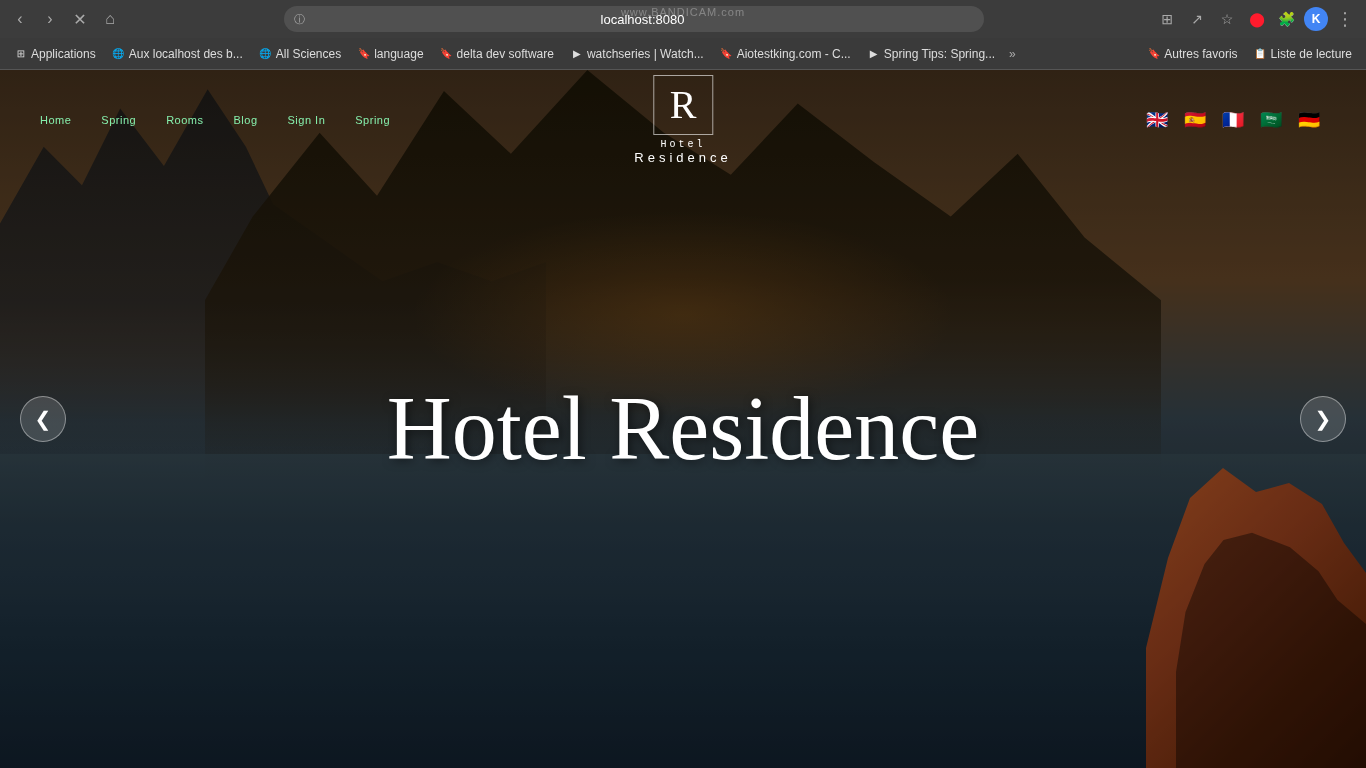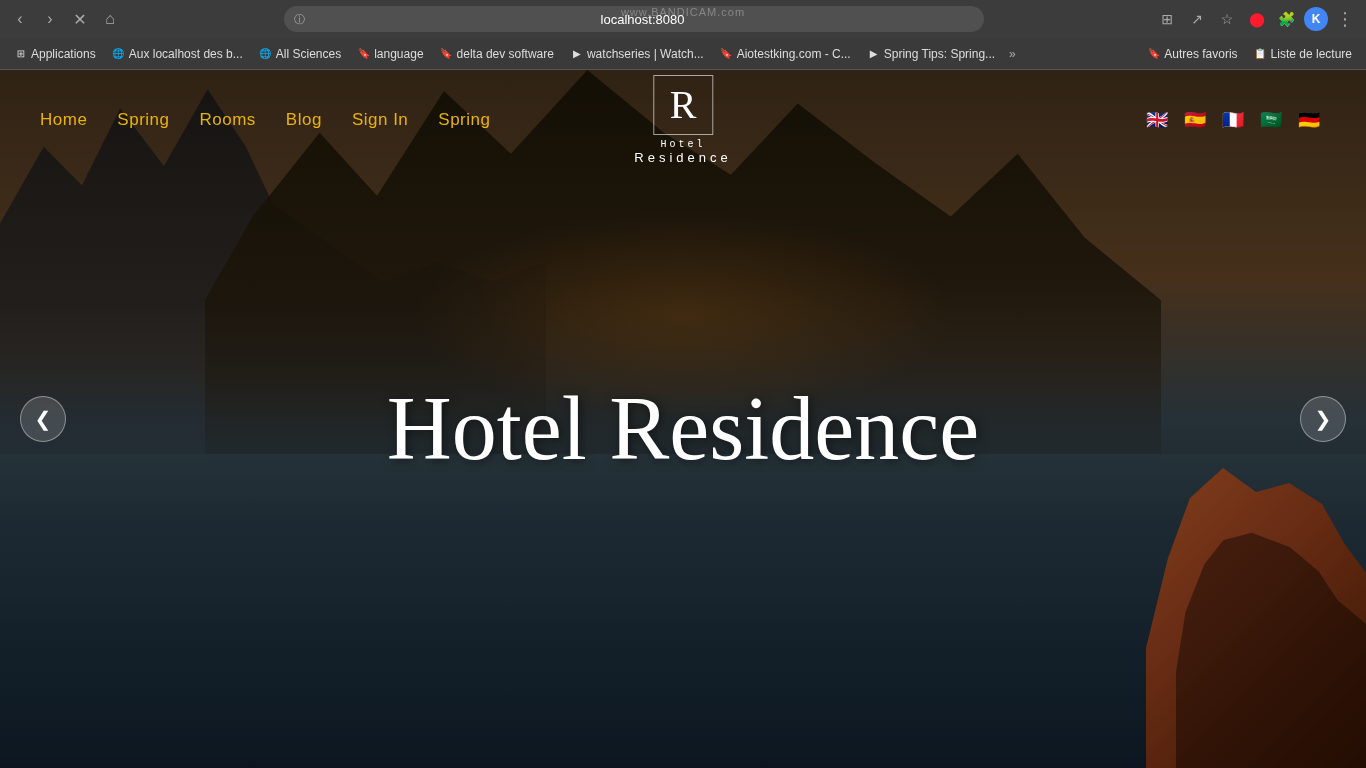--- a/index.html
+++ b/index.html
@@ -176,23 +176,23 @@
       padding: 0 40px;
       z-index: 10;
     }
 
     .nav-links {
       display: flex;
       gap: 30px;
       align-items: center;
     }
     .nav-link {
-      color: #eab308;
+      color: #86efac;
       text-decoration: none;
-      font-size: 17px;
+      font-size: 11px;
       font-weight: 400;
       cursor: pointer;
       letter-spacing: 0.5px;
     }
 
     .hotel-logo {
       position: absolute;
       left: 50%;
       transform: translateX(-50%);
       text-align: center;

